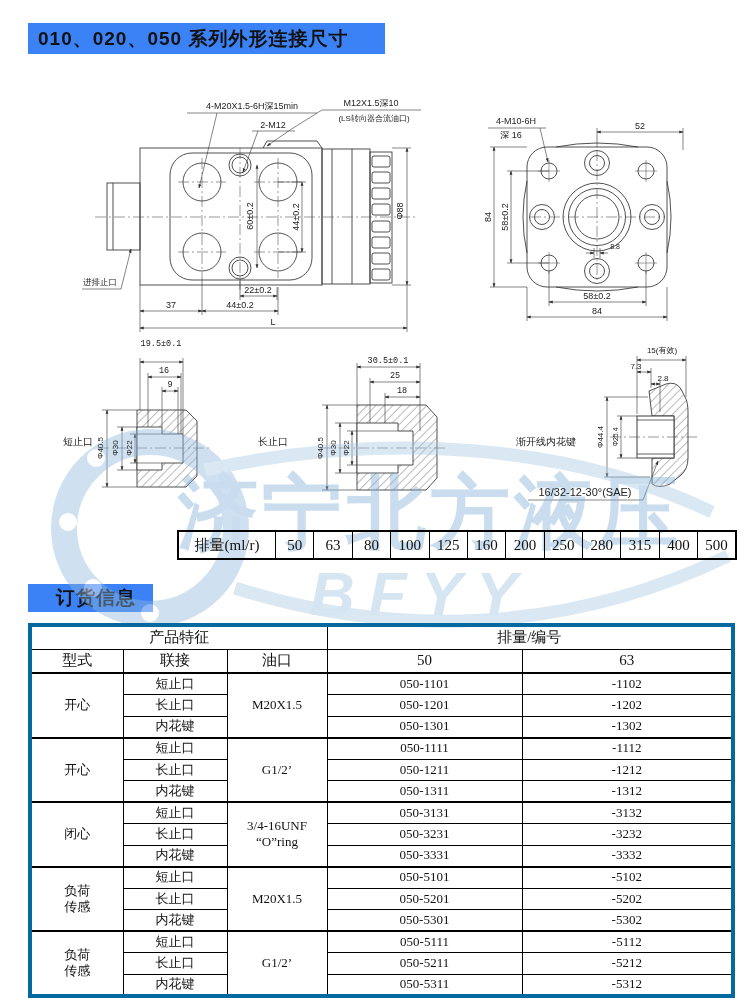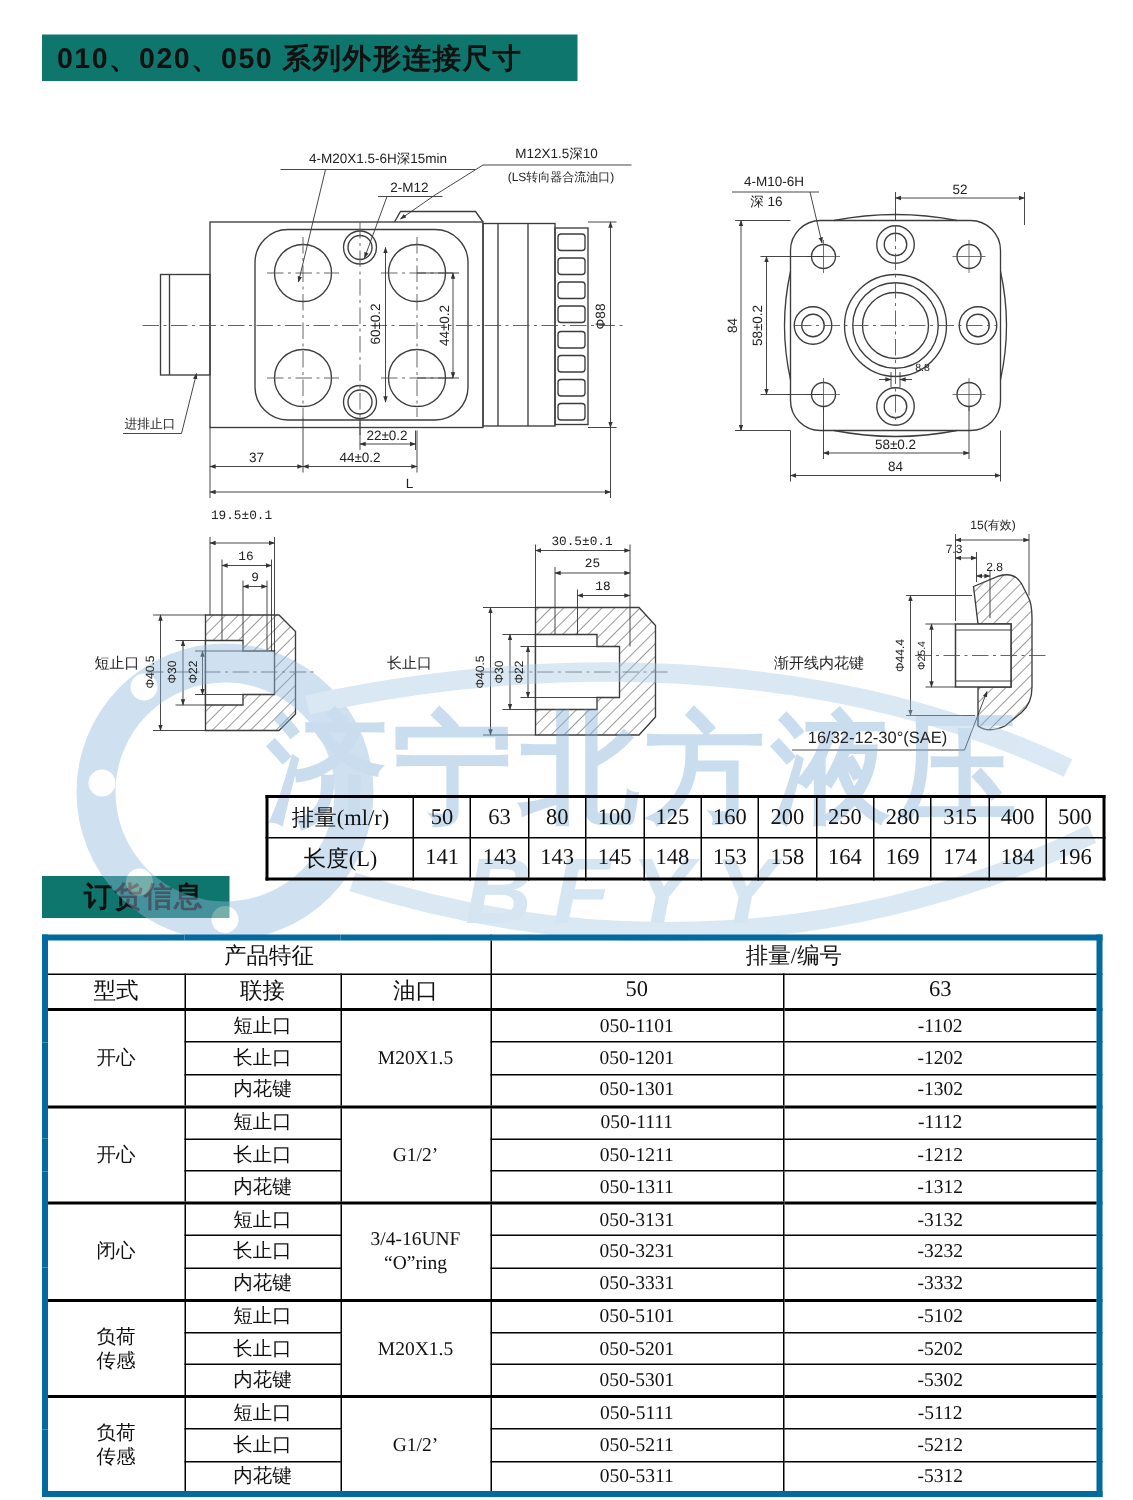--- a/index.html
+++ b/index.html
@@ -1,17 +1,17 @@
 <!DOCTYPE html>
 <html><head>
 <meta charset="utf-8">
 <style>
   html,body{margin:0;padding:0;}
   .page{position:relative;width:755px;height:1000px;background:#ffffff;overflow:hidden;font-family:"Liberation Sans",sans-serif;}
-  .bar{position:absolute;background:#0f766e;color:#111;font-weight:bold;font-size:19px;font-family:"Liberation Sans",sans-serif;display:flex;align-items:center;padding:0 10px;letter-spacing:1px;}
+  .bar{position:absolute;background:#3b82f6;color:#111;font-weight:bold;font-size:19px;font-family:"Liberation Sans",sans-serif;display:flex;align-items:center;padding:0 10px;letter-spacing:1px;}
   #bar1{left:28px;top:23px;width:337px;height:31px;}
   #bar2{left:28px;top:584px;width:87px;height:28px;padding-left:28px;}
   svg.layer{position:absolute;left:0;top:0;z-index:1;}
   #wm{z-index:2;pointer-events:none;}
   .dim{position:absolute;z-index:3;transform:translate(-50%,-50%);font-size:9px;color:#222;white-space:nowrap;font-family:"Liberation Sans",sans-serif;}
   .rot{transform:translate(-50%,-50%) rotate(-90deg);}
   .fs7{font-size:7px;} .fs8{font-size:8px;} .fs85{font-size:8.5px;font-family:Liberation Mono, monospace;} .fs10{font-size:10px;} .fs11{font-size:11px;}
   #size-table{position:absolute;left:177px;top:530px;width:560px;z-index:3;}
   #order-table{position:absolute;left:28px;top:623px;width:703px;z-index:3;}
   table{border-collapse:collapse;width:100%;table-layout:fixed;background:transparent;}
@@ -317,35 +317,20 @@
             <td>100</td>
             <td>125</td>
             <td>160</td>
             <td>200</td>
             <td>250</td>
             <td>280</td>
             <td>315</td>
             <td>400</td>
             <td>500</td>
           </tr>
-          <tr>
-            <td style="width: 96px;">长度(L)</td>
-            <td>141</td>
-            <td>143</td>
-            <td>143</td>
-            <td>145</td>
-            <td>148</td>
-            <td>153</td>
-            <td>158</td>
-            <td>164</td>
-            <td>169</td>
-            <td>174</td>
-            <td>184</td>
-            <td>196</td>
-          </tr>
         </tbody>
       </table>
     </div>
 
   <div id="order-table">
       <table>
         <colgroup>
           <col style="width: 93px;">
           <col style="width: 104px;">
           <col style="width: 100px;">

